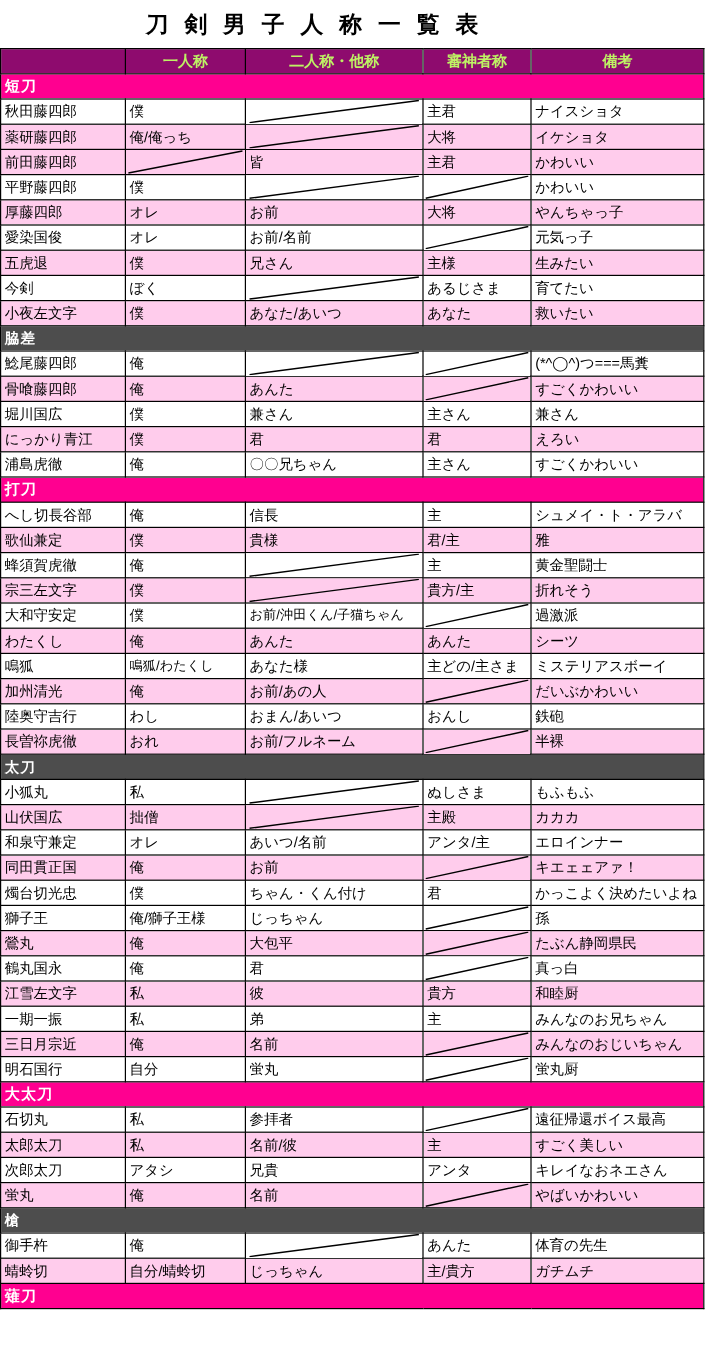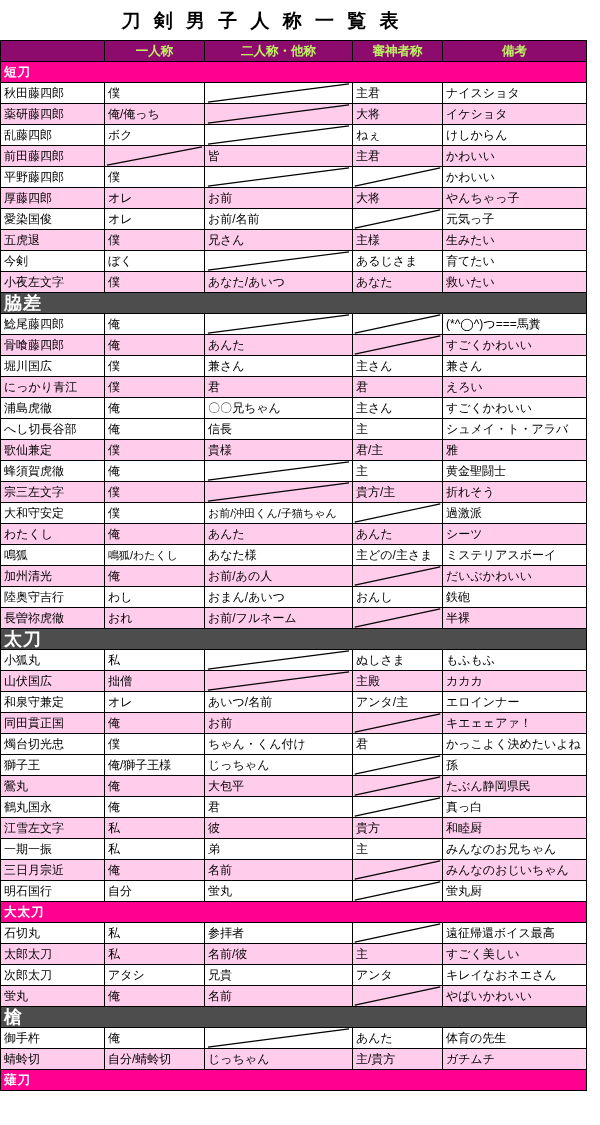--- a/index.html
+++ b/index.html
@@ -69,21 +69,21 @@
     text-align: left;
     font-size: 12.5px;
     letter-spacing: 1px;
     margin-top: 19px;
   }
   tr.section-dark td {
     background: #4d4d4d;
     color: #ffffff;
     font-weight: bold;
     text-align: left;
-    font-size: 18px;
+    font-size: 12px;
     letter-spacing: 1px;
   }
   tr.row-a td { background: #ffffff; }
   tr.row-b td { background: #ffccec; }
 
   td.name { font-weight: normal; }
   td.small { font-size: 11px; }
 
   
   td.slash {
@@ -141,31 +141,20 @@
           <td class="name">薬研藤四郎</td>
           <td>俺/俺っち</td>
           <td class="slash">
             <svg viewBox="0 0 100 100" preserveAspectRatio="none">
               <line x1="2" y1="96" x2="98" y2="4" stroke="#000" stroke-width="1.2" vector-effect="non-scaling-stroke"></line>
             </svg>
           </td>
           <td>大将</td>
           <td>イケショタ</td>
         </tr>
-        <tr class="row-a">
-          <td class="name">乱藤四郎</td>
-          <td>ボク</td>
-          <td class="slash">
-            <svg viewBox="0 0 100 100" preserveAspectRatio="none">
-              <line x1="2" y1="96" x2="98" y2="4" stroke="#000" stroke-width="1.2" vector-effect="non-scaling-stroke"></line>
-            </svg>
-          </td>
-          <td>ねぇ</td>
-          <td>けしからん</td>
-        </tr>
         <tr class="row-b">
           <td class="name">前田藤四郎</td>
           <td class="slash">
             <svg viewBox="0 0 100 100" preserveAspectRatio="none">
               <line x1="2" y1="96" x2="98" y2="4" stroke="#000" stroke-width="1.2" vector-effect="non-scaling-stroke"></line>
             </svg>
           </td>
           <td>皆</td>
           <td>主君</td>
           <td>かわいい</td>
@@ -271,20 +260,23 @@
           <td>君</td>
           <td>えろい</td>
         </tr>
         <tr class="row-a">
           <td class="name">浦島虎徹</td>
           <td>俺</td>
           <td>〇〇兄ちゃん</td>
           <td>主さん</td>
           <td>すごくかわいい</td>
         </tr>
+        <tr class="section">
+          <td colspan="5">打刀</td>
+        </tr>
         <tr class="row-a">
           <td class="name">へし切長谷部</td>
           <td>俺</td>
           <td>信長</td>
           <td>主</td>
           <td>シュメイ・ト・アラバ</td>
         </tr>
         <tr class="row-b">
           <td class="name">歌仙兼定</td>
           <td>僕</td>

